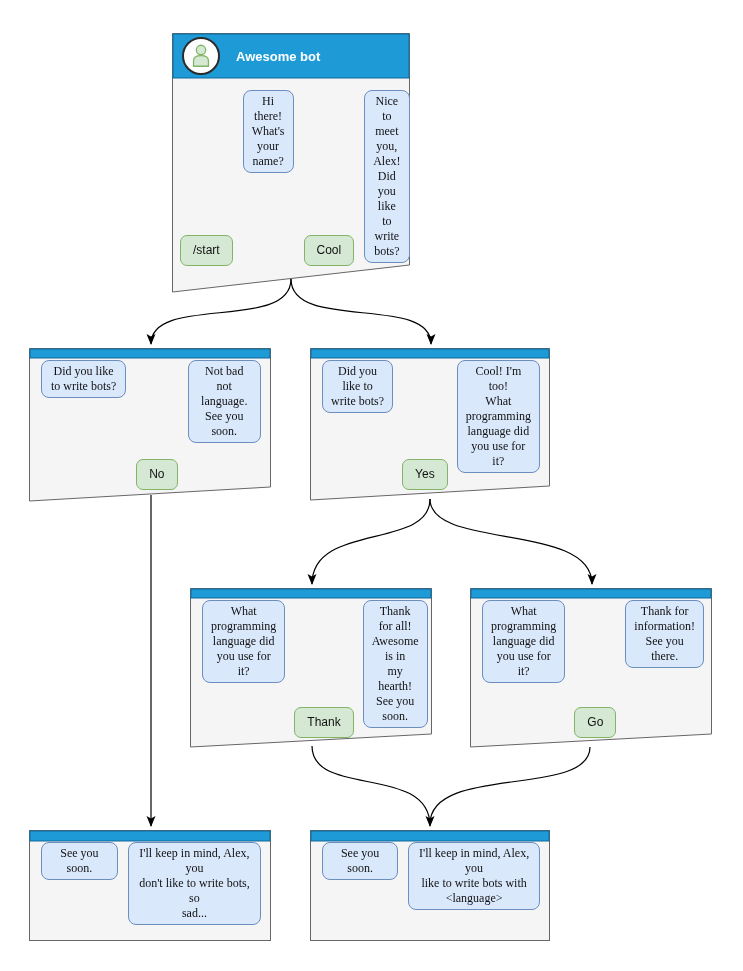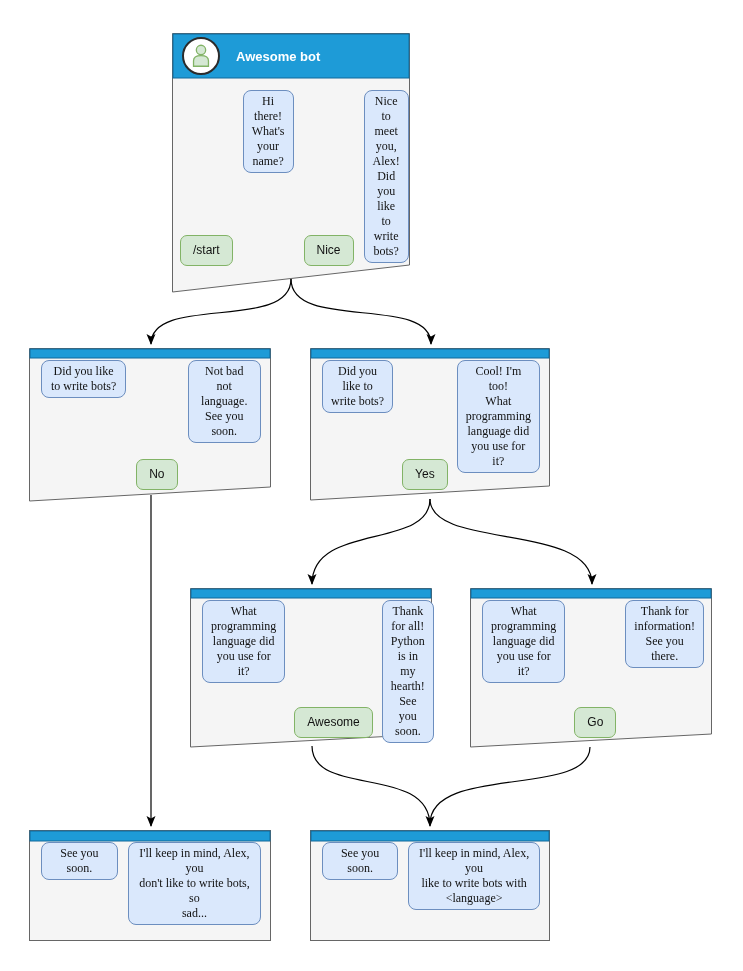--- a/index.html
+++ b/index.html
@@ -109,42 +109,42 @@
         <path d="M7,26 L7,20 Q7,14.5 15,14.5 Q23,14.5 23,20 L23,26 Z" fill="var(--user-fill)" stroke="var(--user-border)" stroke-width="1.4"></path>
       </svg>
     </div>
     <div class="window-title">Awesome bot</div>
   </div>
 
   <div class="messages" id="msgs-root">
       <div class="bubble user">/start</div>
       <div class="bubble bot">Hi there!
 What's your name?</div>
-      <div class="bubble user">Nice</div>
+      <div class="bubble user">Cool</div>
       <div class="bubble bot">Nice to meet you, Alex!
 Did you like to write bots?</div>
     </div>
   <div class="messages" id="msgs-no">
       <div class="bubble bot">Did you like to write bots?</div>
       <div class="bubble user">No</div>
       <div class="bubble bot">Not bad not language.
 See you soon.</div>
     </div>
   <div class="messages" id="msgs-yes">
       <div class="bubble bot">Did you like to write bots?</div>
       <div class="bubble user">Yes</div>
       <div class="bubble bot">Cool! I'm too!
 What programming
 language did you use for it?</div>
     </div>
   <div class="messages" id="msgs-python">
       <div class="bubble bot">What programming
 language did you use for it?</div>
-      <div class="bubble user">Awesome</div>
-      <div class="bubble bot">Thank for all! Python is in
+      <div class="bubble user">Thank</div>
+      <div class="bubble bot">Thank for all! Awesome is in
 my hearth!
 See you soon.</div>
     </div>
   <div class="messages" id="msgs-go">
       <div class="bubble bot">What programming
 language did you use for it?</div>
       <div class="bubble user">Go</div>
       <div class="bubble bot">Thank for information!
 See you there.</div>
     </div>

